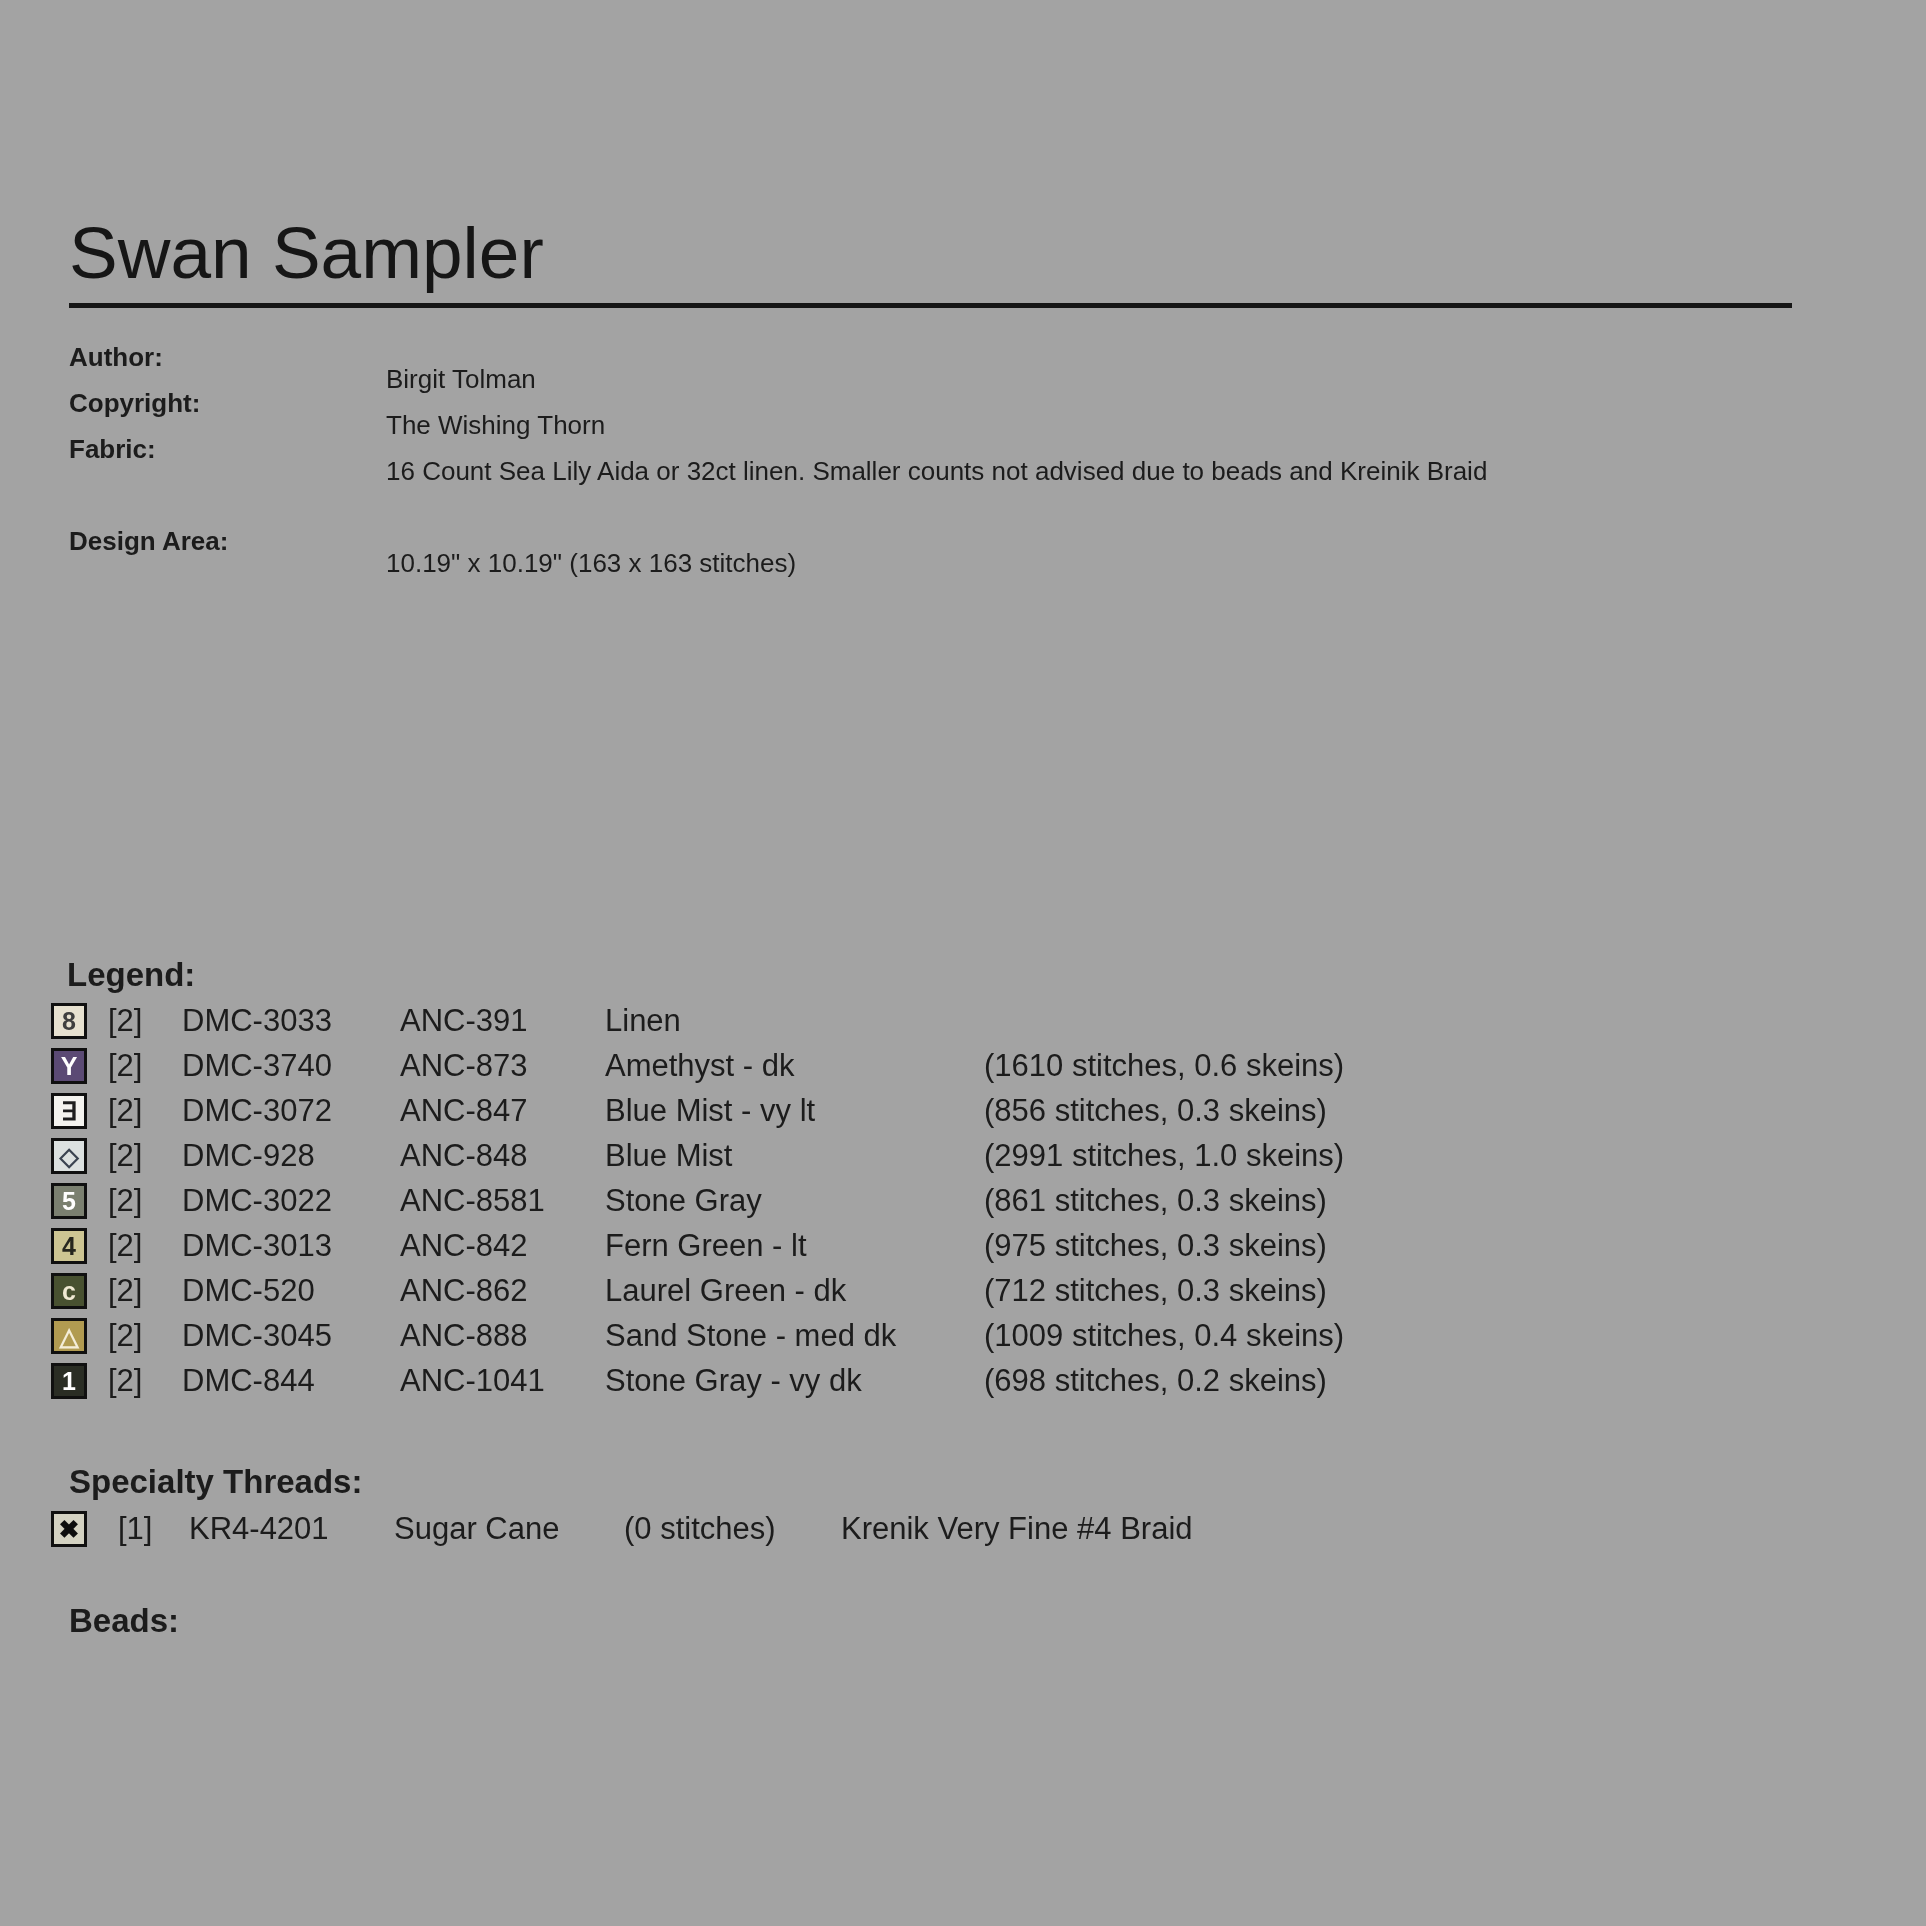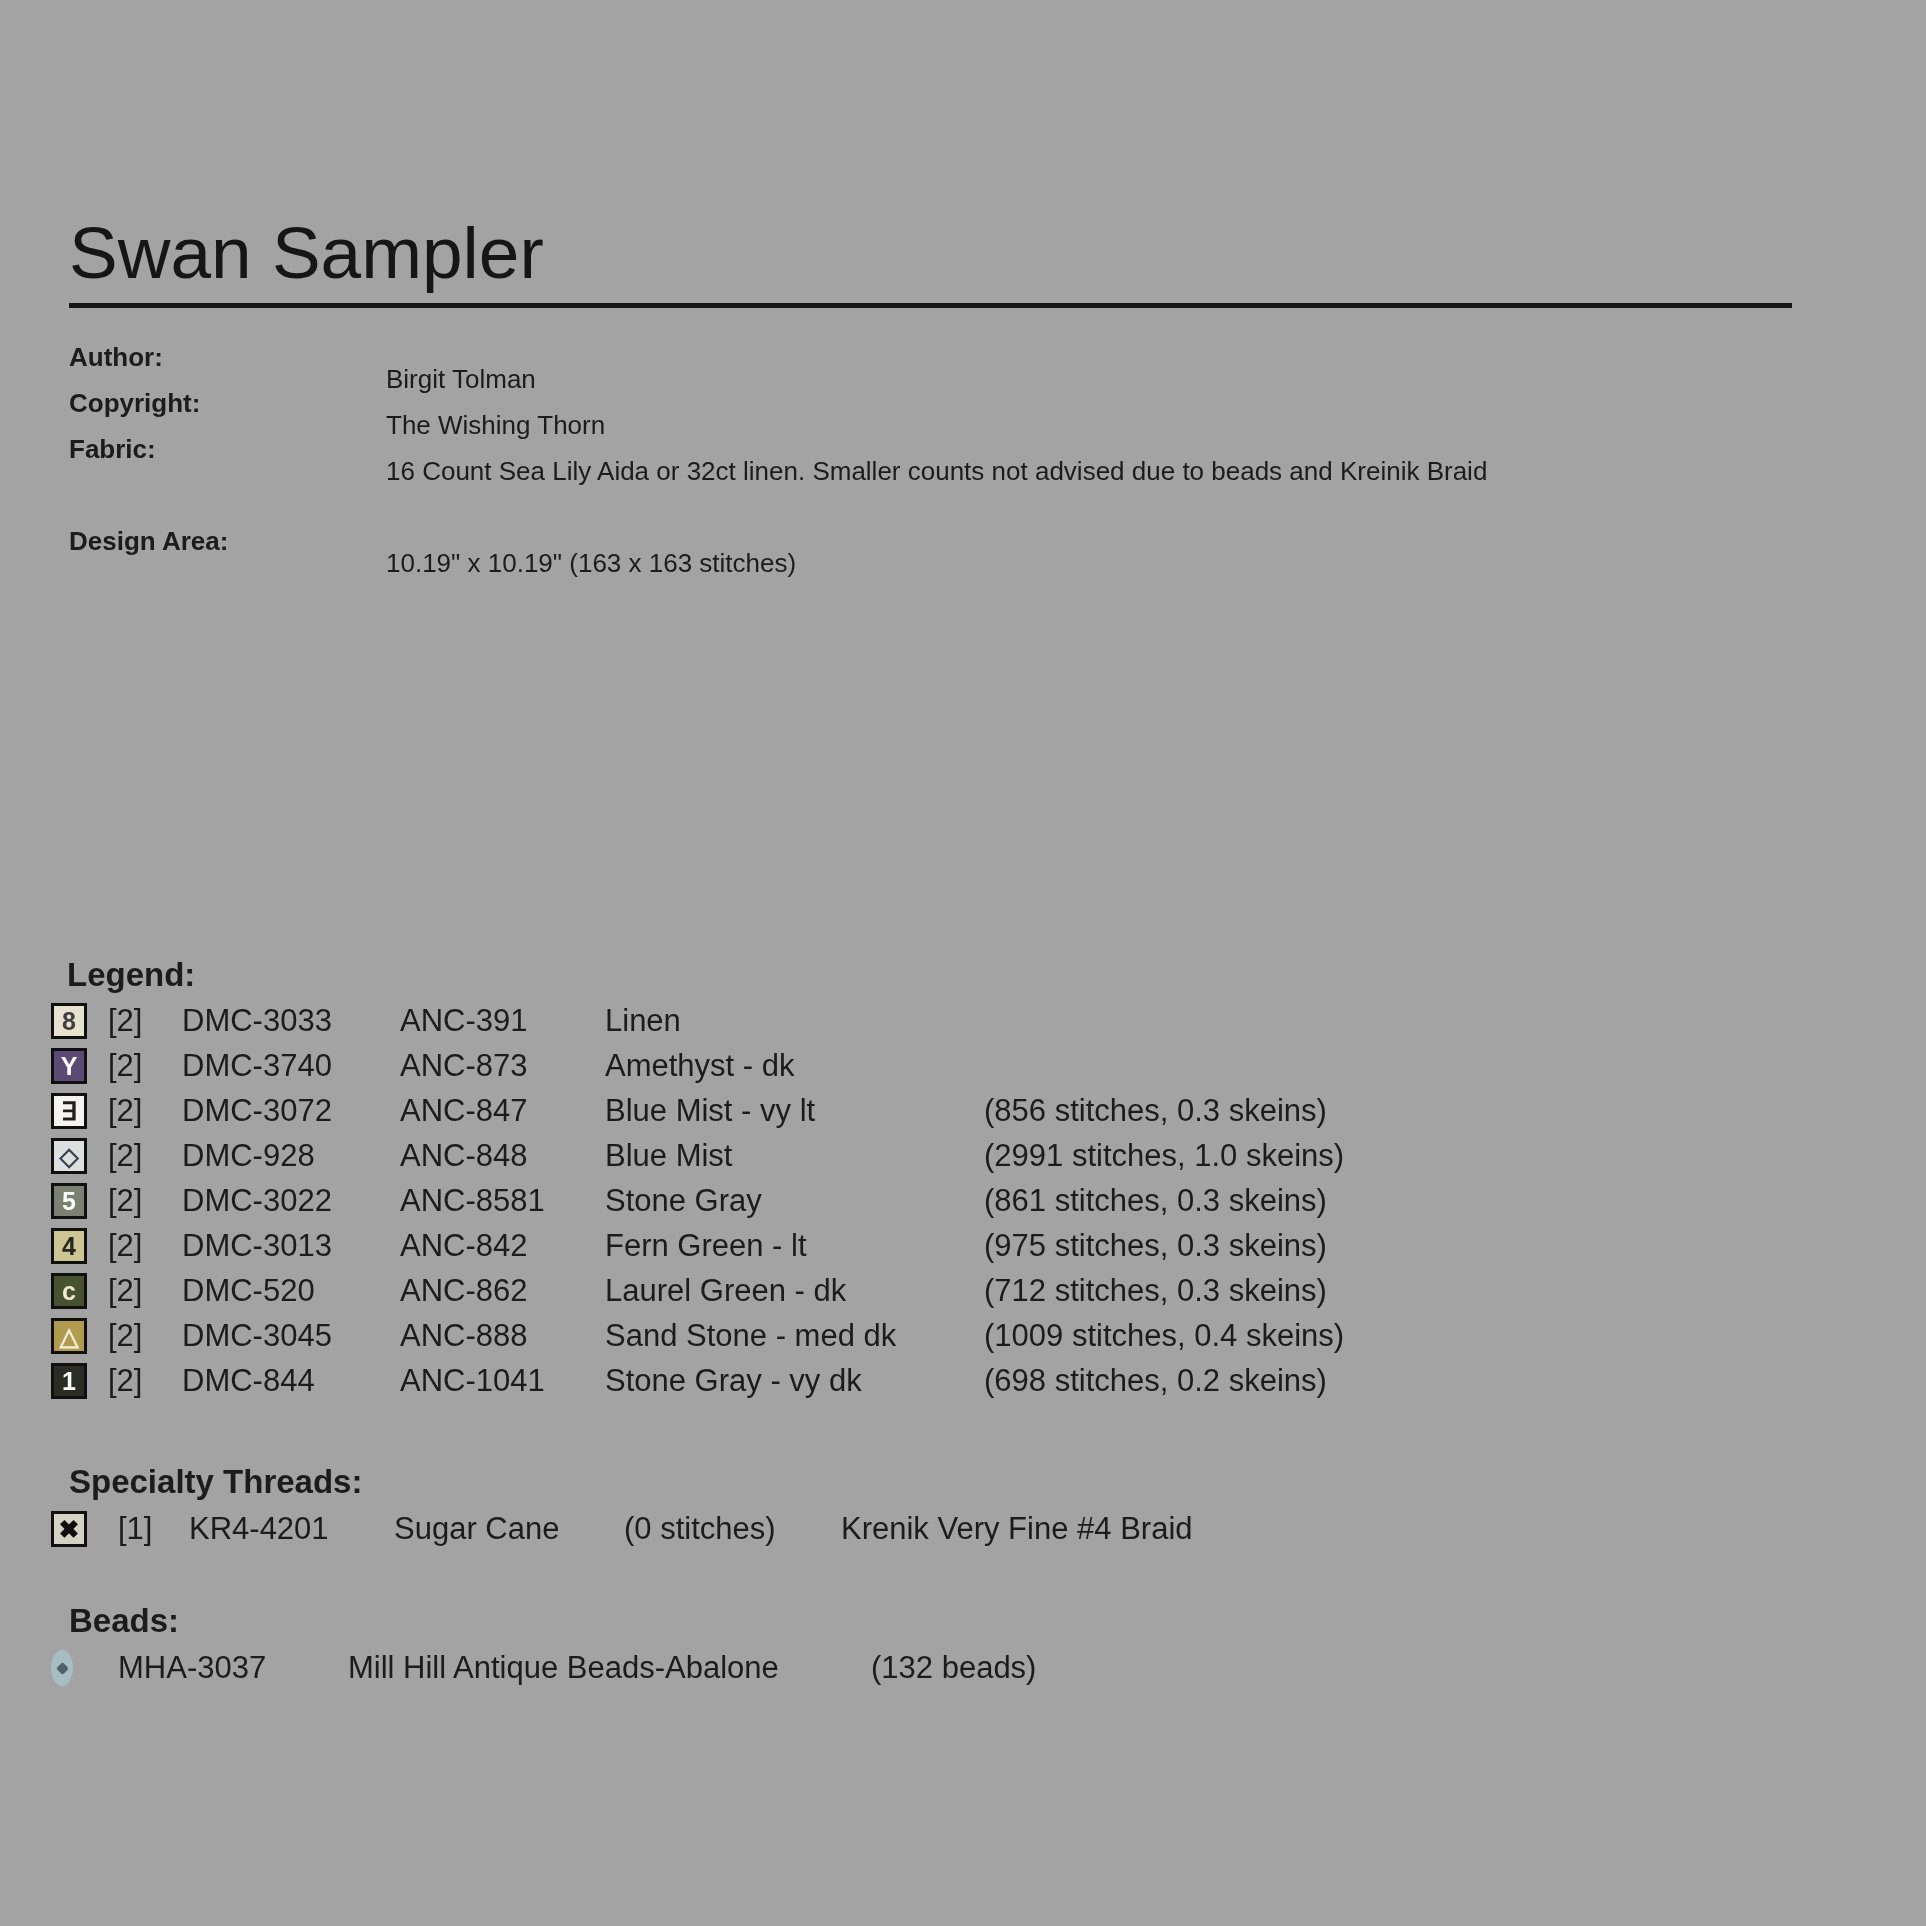--- a/index.html
+++ b/index.html
@@ -106,20 +106,21 @@
     <span class="col-name">Linen</span>
   </div>
         <div class="legend-row">
     <span class="sym-cell">
       <span class="sym-box" style="background: rgb(91, 74, 116); color: rgb(255, 255, 255);">Y</span>
     </span>
     <span class="col-strands">[2]</span>
     <span class="col-dmc">DMC-3740</span>
     <span class="col-anc">ANC-873</span>
     <span class="col-name">Amethyst - dk</span>
+    <span class="col-usage">(1610 stitches, 0.6 skeins)</span>
   </div>
         <div class="legend-row">
     <span class="sym-cell">
       <span class="sym-box" style="background: rgb(244, 243, 239); color: rgb(30, 30, 30);">∃</span>
     </span>
     <span class="col-strands">[2]</span>
     <span class="col-dmc">DMC-3072</span>
     <span class="col-anc">ANC-847</span>
     <span class="col-name">Blue Mist - vy lt</span>
     <span class="col-usage">(856 stitches, 0.3 skeins)</span>
@@ -198,28 +199,16 @@
     <span class="spec-code">KR4-4201</span>
     <span class="spec-name">Sugar Cane</span>
     <span class="spec-usage">(0 stitches)</span>
     <span class="spec-brand">Krenik Very Fine #4 Braid</span>
   </div>
       </div>
   </div>
 
   <div class="beads-block">
     <div class="section-heading">Beads:</div>
-    <div class="beads-rows" id="beads-rows">
-        <div class="bead-row">
-    <span class="bead-icon-cell">
-      <span class="bead-oval" style="background: rgb(166, 189, 196);">
-              <span class="bead-mark"></span>
-            </span>
-    </span>
-    <span class="bead-code">MHA-3037</span>
-    <span class="bead-name">Mill Hill Antique Beads-Abalone</span>
-    <span class="bead-usage">(132 beads)</span>
-  </div>
-      </div>
   </div>
 
 </div>
 
 
 </body></html>

